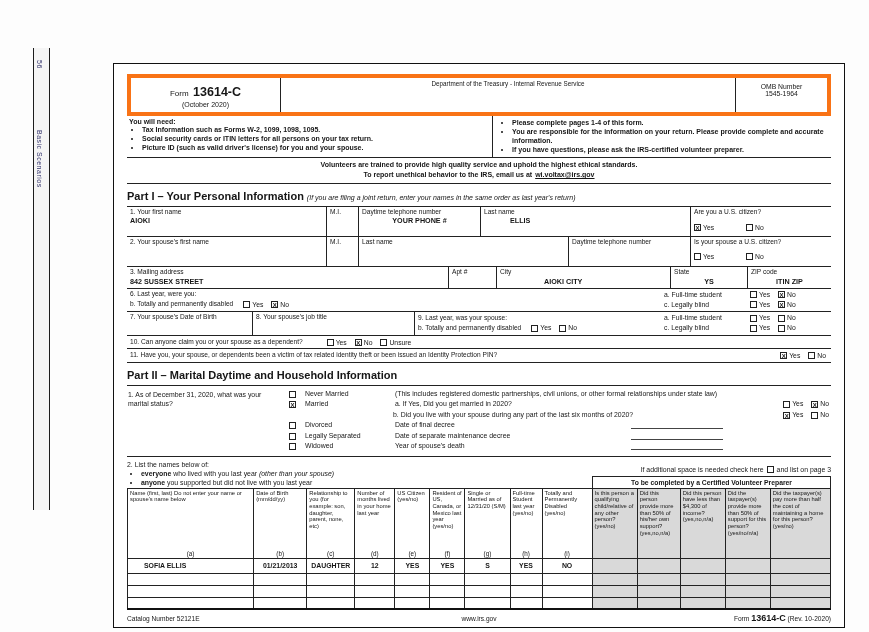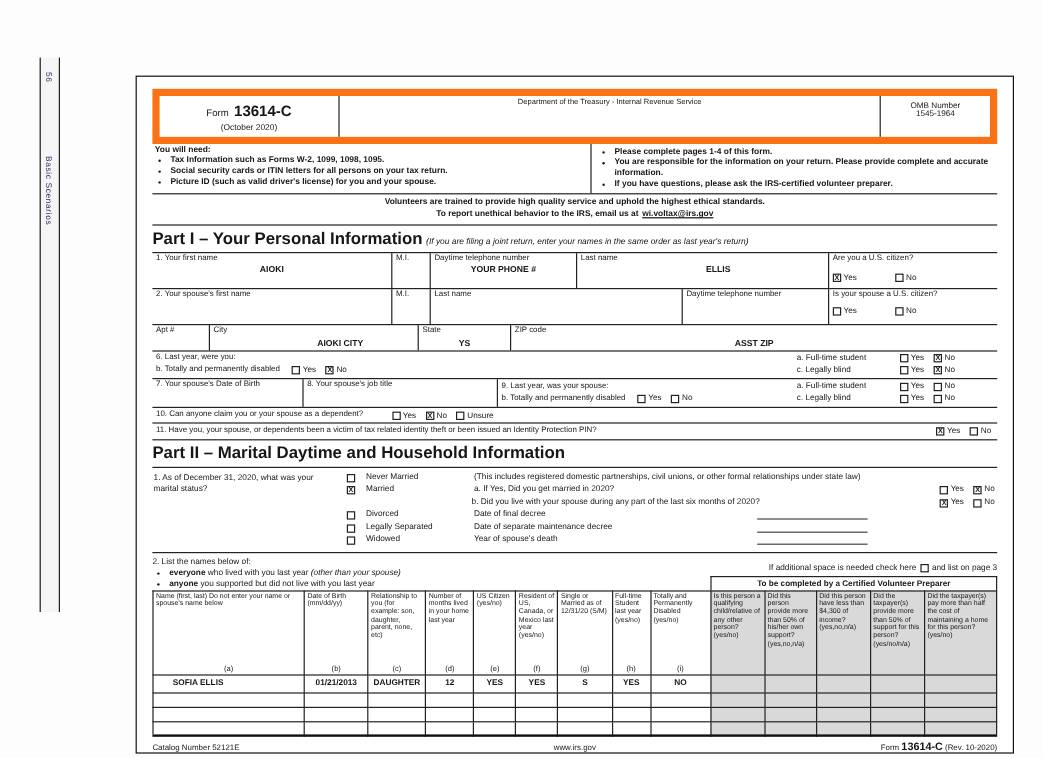--- a/index.html
+++ b/index.html
@@ -14,21 +14,21 @@
     font-size:7px; letter-spacing:0.5px; white-space:nowrap; }
   .vtext.pg { top:12px; }
   .vtext.lbl { top:82px; }
 
   
   .page { position:absolute; left:113px; top:63px; width:732px; height:565px;
     border:1.6px solid #111; background:#fff; padding:10px 13px 8px 13px;
     display:flex; flex-direction:column; }
 
   
-  .hdr { display:flex; border:6px solid #f97316;gap:44px; }
+  .hdr { display:flex; border:4px solid #f97316;gap:44px; }
   .hdr-left { width:150px; border-right:1px solid #222; text-align:center; padding:4px 2px; }
   .hdr-left .fw { font-size:8px; }
   .hdr-left .fn { font-size:12.5px; font-weight:bold; }
   .hdr-left .rev { font-size:7px; margin-top:1px; }
   .hdr-center { flex:1; text-align:center; padding:2px 4px 3px 4px; }
   .hdr-center .dept { font-size:6.3px; }
   .hdr-center .title { font-size:13.5px; font-weight:bold; margin-top:1px; }
   .hdr-right { width:92px; border-left:1px solid #222; text-align:center; padding:5px 2px; font-size:6.8px; }
 
   
@@ -39,29 +39,29 @@
   ul.blist { list-style:disc; margin-left:13px; }
   ul.blist li { font-size:7px; font-weight:bold; line-height:1.3; }
 
   
   .ethics { text-align:center; padding:2px 0 3px 0; border-bottom:1.4px solid #222; }
   .ethics div { font-size:7px; font-weight:bold; line-height:1.4; }
   .u { text-decoration:underline; margin-left:3px; }
 
   
   .phead { padding:2px 0 2px 0; border-bottom:1.1px solid #222; }
-  .phead .pt { font-size:14px; font-weight:bold; }
+  .phead .pt { font-size:11px; font-weight:bold; }
   .phead .pn { font-size:7px; font-style:italic; margin-left:3px; }
 
   
   .prow { display:flex; border-bottom:1px solid #222; }
   .pc { border-right:1px solid #222; padding:1px 3px 2px 3px; }
   .pc:last-child { border-right:none; }
   .flab { font-size:6.6px; line-height:1.25; }
-  .fval { font-size:7.2px; font-weight:bold; line-height:1.25;text-align:center; }
+  .fval { font-size:7.2px; font-weight:bold; line-height:1.25; }
   .cen { text-align:center; }
   .ind { padding-left:26px; }
 
   
   .cb { display:inline-block; width:7px; height:7px; border:0.9px solid #222;
     font-size:6px; line-height:6.5px; text-align:center; font-weight:bold;
     vertical-align:-1px; background:#fff; flex:none; }
   .yn { display:inline-flex; align-items:center; gap:2px; font-size:6.8px; }
   .yn .olb { margin-right:6px; }
   .ynfix { width:78px; justify-content:flex-start; }
@@ -213,34 +213,38 @@
             <span class="cb"></span>
             <span class="olb">Yes</span>
             <span style="width:22px"></span>
             <span class="cb"></span>
             <span>No</span>
           </div>
       </div>
     </div>
 
     <div class="prow">
+      <div class="pc" style="width:322px">
+        <div class="flab">3. Mailing address</div>
+        <div class="fval">842 SUSSEX STREET</div>
+      </div>
       <div class="pc" style="width:48px">
         <div class="flab">Apt #</div>
       </div>
       <div class="pc" style="width:174px">
         <div class="flab">City</div>
         <div class="fval" style="padding-left:44px">AIOKI CITY</div>
       </div>
       <div class="pc" style="width:77px">
         <div class="flab">State</div>
         <div class="fval cen">YS</div>
       </div>
       <div class="pc grow">
         <div class="flab">ZIP code</div>
-        <div class="fval cen">ASST ZIP</div>
+        <div class="fval cen">ITIN ZIP</div>
       </div>
     </div>
 
     <div class="prow">
       <div class="pc grow">
         <div class="qline">
           <span class="flab">6. Last year, were you:</span>
           <span class="alab" style="margin-left:auto">a. Full-time student</span>
           <span class="yn ynfix">
               <span class="cb"></span>

